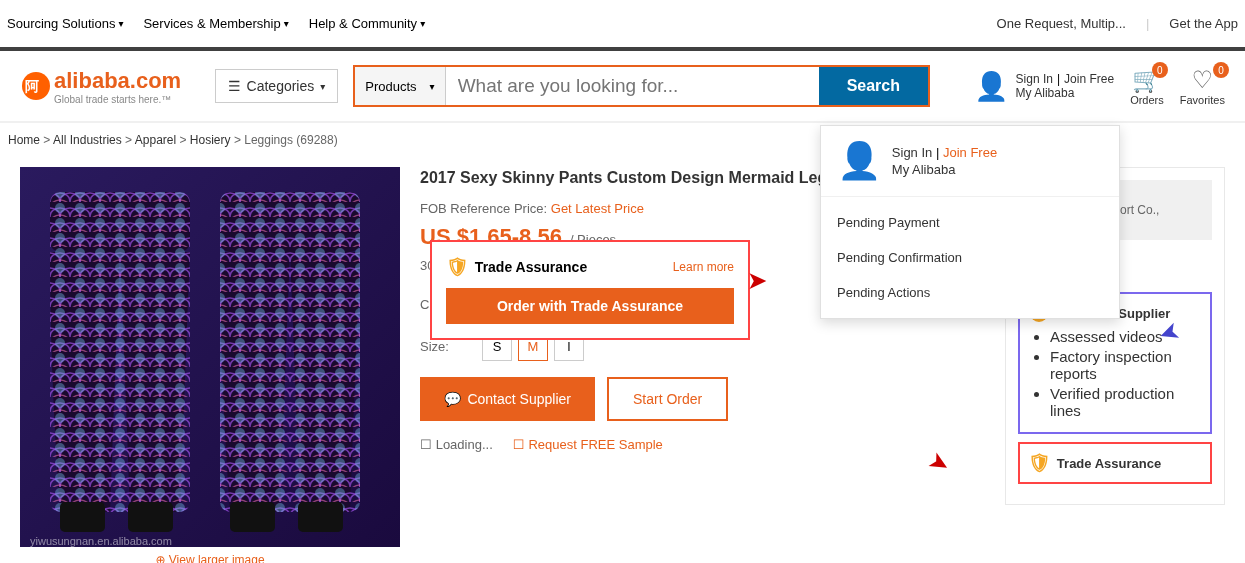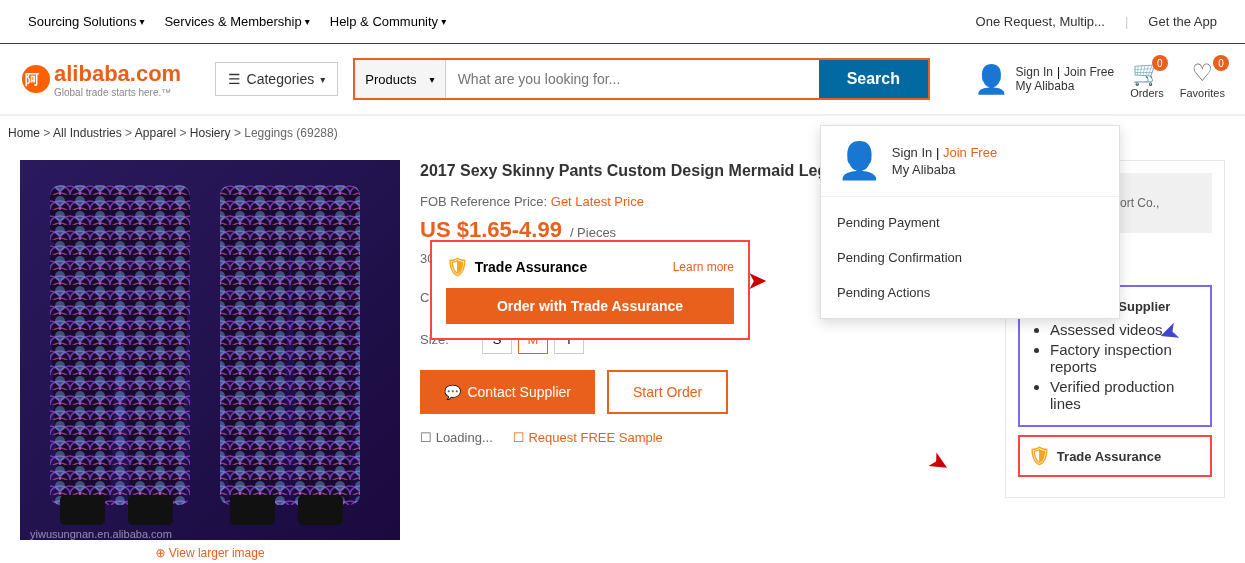--- a/index.html
+++ b/index.html
@@ -1,26 +1,26 @@
 <!DOCTYPE html>
 <html><head>
   <meta charset="utf-8">
   <style>
     * { margin: 0; padding: 0; box-sizing: border-box; }
     body { font-family: Arial, sans-serif; font-size: 13px; background: #fff; width: 1245px; overflow-x: hidden; }
 
     
     .top-nav {
       background: #fff;
-      border-bottom: 1px solid #404040;
-      padding: 8px 28px;
+      border-bottom: 4px solid #404040;
+      padding: 8px 7px;
       display: flex;
       align-items: center;
       justify-content: space-between;
-      height: 44px;
+      height: 51px;
     }
     .top-nav-left { display: flex; align-items: center; gap: 20px; }
     .top-nav-right { display: flex; align-items: center; gap: 20px; font-size: 13px; color: #333; }
     .top-nav-item { cursor: pointer; display: flex; align-items: center; gap: 3px; }
 
     
     .header {
       background: #fff;
       padding: 10px 20px;
       display: flex;
@@ -50,21 +50,21 @@
       border-right: 1px solid #ccc;
       padding: 0 10px;
       display: flex; align-items: center; gap: 13px;
       cursor: pointer; font-size: 13px; white-space: nowrap;
     }
     .search-input {
       flex: 1;
       border: none;
       outline: none;
       padding: 12px 12px;
-      font-size: 14px;
+      font-size: 19px;
       color: #999;
     }
     .search-btn {
       background: #0369a1;
       color: #fff;
       border: none;
       padding: 0 28px;
       font-size: 16px;
       font-weight: bold;
       cursor: pointer;
@@ -456,21 +456,21 @@
 
   <div class="product-details">
     <div class="product-title">2017 Sexy Skinny Pants Custom Design Mermaid Leggings Women</div>
 
     <div class="price-row">
       <span class="label">FOB Reference Price:</span>
       <a class="get-price">Get Latest Price</a>
     </div>
 
     <div style="display:flex;align-items:baseline;gap:8px;margin-bottom:4px">
-      <span class="price-main">US $1.65-4.99</span>
+      <span class="price-main">US $1.65-8.56</span>
       <span class="price-unit">/ Pieces</span>
     </div>
     <div class="min-order">300 Piece/Pieces slim women leggings (Min. Order)</div>
 
     <div class="attr-row">
       <span class="attr-label">Color:</span>
       <div class="color-swatch"></div>
     </div>
 
     <div class="attr-row">

